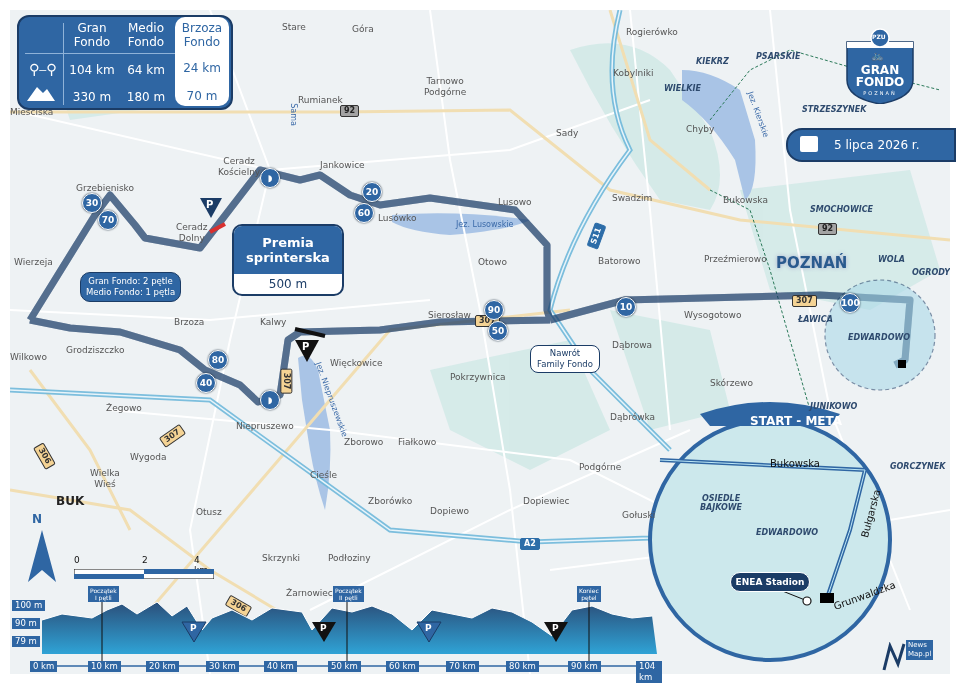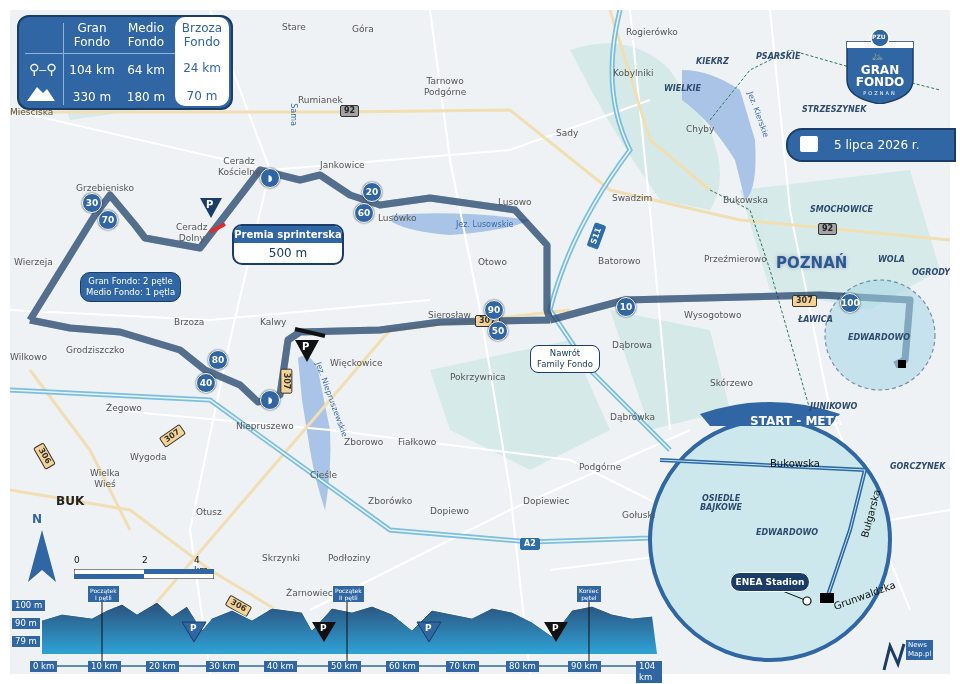--- a/index.html
+++ b/index.html
@@ -22,21 +22,21 @@
   .stats .vline{position:absolute;left:44px;top:6px;width:1px;height:82px;background:#8fb2d8;}
   .stats .hline{position:absolute;left:6px;top:36px;width:160px;height:1px;background:#8fb2d8;}
 
   
   .logo{position:absolute;left:845px;top:28px;width:70px;height:76px;}
   .date{position:absolute;left:786px;top:128px;width:166px;height:30px;background:#2f66a3;border:2px solid #1b3c66;border-radius:16px 0 0 16px;color:#fff;font-size:12px;}
   .date span.t{position:absolute;left:46px;top:8px;}
 
   .marker{position:absolute;width:18px;height:18px;border-radius:50%;background:#2f66a3;color:#fff;font-size:9px;font-weight:bold;text-align:center;line-height:18px;border:1.5px solid #fff;box-shadow:0 0 2px #123;}
   .premia{position:absolute;width:108px;border:2px solid #1b3c66;border-radius:10px;overflow:hidden;background:#fff;text-align:center;}
-  .premia .h{background:#2f66a3;color:#fff;font-weight:bold;font-size:10px;padding:3px 0;}
+  .premia .h{background:#2f66a3;color:#fff;font-weight:bold;font-size:13px;padding:9px 0;}
   .premia .v{color:#1b3c66;font-size:12px;padding:3px 0;}
   .loopnote{position:absolute;left:70px;top:262px;width:95px;background:#2f66a3;color:#fff;font-size:8.5px;text-align:center;border-radius:10px;padding:3px 2px;border:1px solid #1b3c66;line-height:11px;}
   .nawrot{position:absolute;left:520px;top:335px;width:68px;background:#fff;color:#1b3c66;font-size:8.5px;text-align:center;border-radius:8px;border:1.5px solid #1b3c66;padding:2px 0;line-height:11px;}
   .enea{position:absolute;left:720px;top:562px;width:78px;background:#1b3c66;color:#fff;font-size:9px;font-weight:bold;text-align:center;border-radius:10px;padding:4px 0;border:1.5px solid #fff;}
   .startmeta{position:absolute;left:740px;top:404px;font-size:12px;font-weight:bold;color:#fff;}
   .street{position:absolute;font-size:10px;color:#111;white-space:nowrap;}
 
   .scale{position:absolute;left:74px;top:555px;width:140px;}
   .scale .lbl{position:absolute;top:0;font-size:9px;color:#111;}
   .compass{position:absolute;left:22px;top:512px;}

